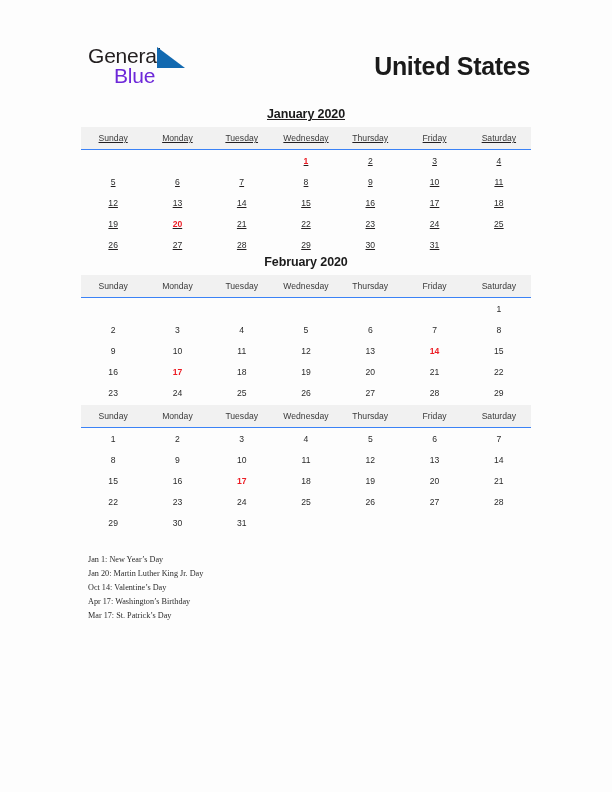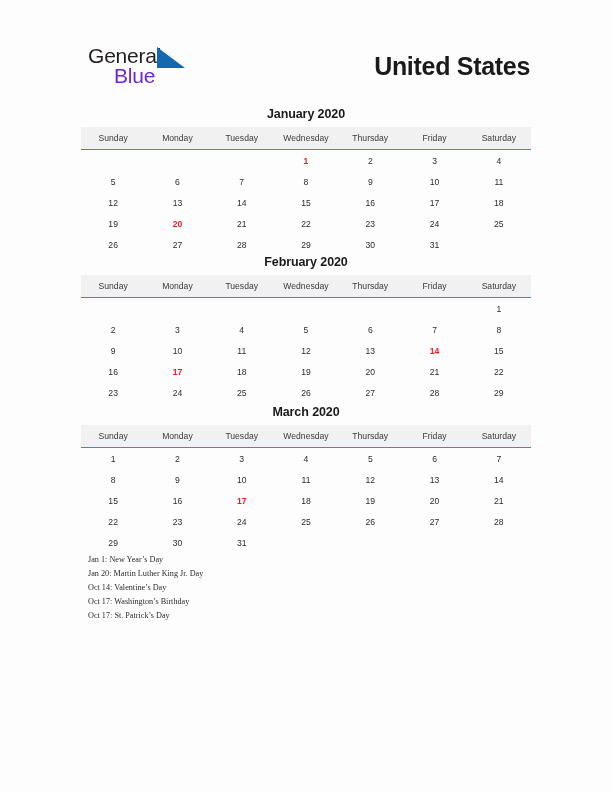--- a/index.html
+++ b/index.html
@@ -154,21 +154,21 @@
         <svg width="28" height="21" viewBox="0 0 28 21" xmlns="http://www.w3.org/2000/svg">
           <polygon points="0,0 28,21 0,21" fill="#1269b0"></polygon>
         </svg>
       </span>
       <span class="logo-blue">Blue</span>
     </div>
 
     <div class="country-title">United States</div>
   </div>
 
-  <div class="month-block" style="top:107px;">
+  <div class="month-block" style="top:107px;text-decoration:underline;">
     <div class="month-title">January 2020</div>
     <table class="cal">
       <thead>
         <tr>
           <th>Sunday</th>
           <th>Monday</th>
           <th>Tuesday</th>
           <th>Wednesday</th>
           <th>Thursday</th>
           <th>Friday</th>
@@ -283,21 +283,20 @@
             <td class="">26</td>
             <td class="">27</td>
             <td class="">28</td>
             <td class="">29</td>
           </tr>
         </tbody>
     </table>
   </div>
 
   <div class="month-block" style="top:405px;">
-    <div class="month-title">March 2020</div>
     <table class="cal">
       <thead>
         <tr>
           <th>Sunday</th>
           <th>Monday</th>
           <th>Tuesday</th>
           <th>Wednesday</th>
           <th>Thursday</th>
           <th>Friday</th>
           <th>Saturday</th>
@@ -350,17 +349,17 @@
             <td class="empty"></td>
           </tr>
         </tbody>
     </table>
   </div>
 
   <div class="holiday-list">
     <div class="holiday-line">Jan 1: New Year’s Day</div>
     <div class="holiday-line">Jan 20: Martin Luther King Jr. Day</div>
     <div class="holiday-line">Oct 14: Valentine’s Day</div>
-    <div class="holiday-line">Oct 17: Washington’s Birthday</div>
-    <div class="holiday-line">Oct 17: St. Patrick’s Day</div>
+    <div class="holiday-line">Apr 17: Washington’s Birthday</div>
+    <div class="holiday-line">Mar 17: St. Patrick’s Day</div>
   </div>
 
 </div>
 
 </body></html>

